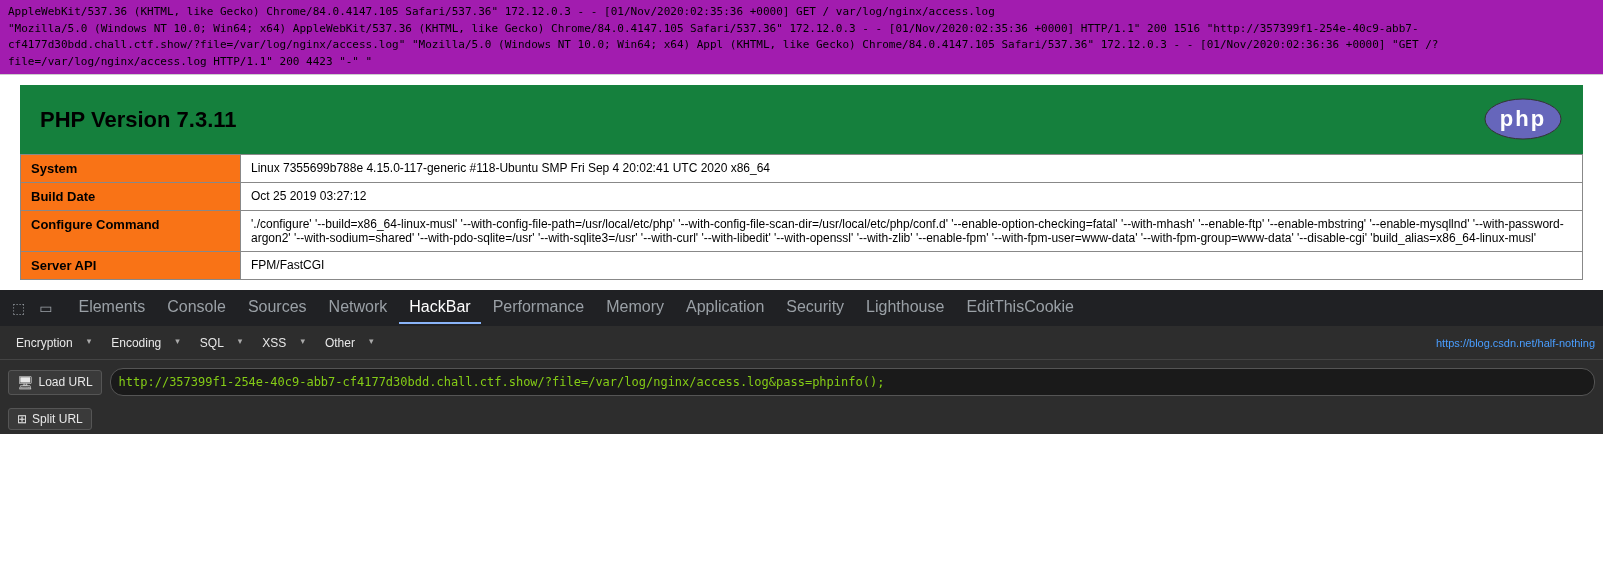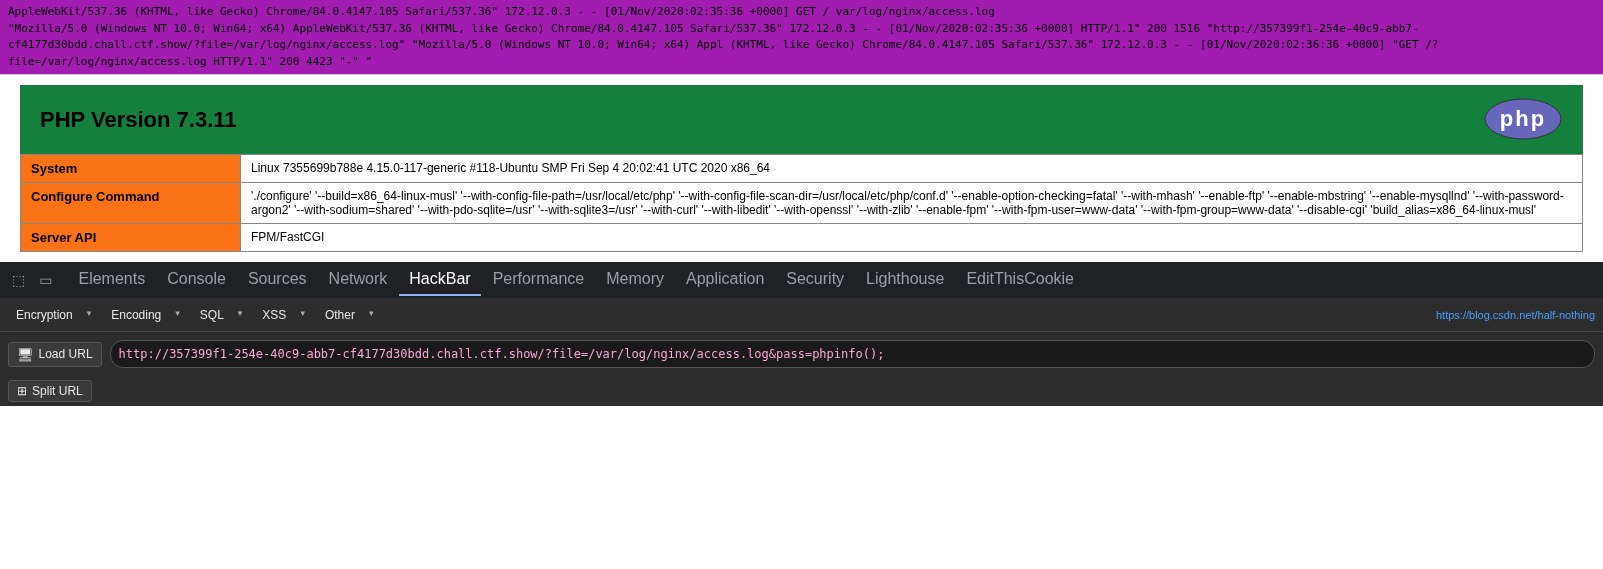--- a/index.html
+++ b/index.html
@@ -157,21 +157,21 @@
       border-radius: 3px;
       padding: 4px 8px;
       white-space: nowrap;
       min-width: 90px;
     }
 
     .url-input {
       flex: 1;
       background: #1a1a1a;
       border: 1px solid #555;
-      color: #f9a8d4;
+      color: #84cc16;
       font-size: 12px;
       padding: 4px 8px;
       border-radius: 13px;
       font-family: monospace;
       height: 28px;
     }
 
     .split-url-area {
       background: #2d2d2d;
       padding: 2px 8px;
@@ -219,20 +219,24 @@
       <ellipse cx="40" cy="22" rx="38" ry="20" fill="#6666bb" stroke="#333" stroke-width="1"></ellipse>
       <text x="40" y="29" text-anchor="middle" font-size="22" font-weight="bold" font-family="Arial" fill="#fff" letter-spacing="2">php</text>
     </svg>
   </div>
 
   <table class="php-table">
     <tbody>
         <tr>
       <td>System</td>
       <td>Linux 7355699b788e 4.15.0-117-generic #118-Ubuntu SMP Fri Sep 4 20:02:41 UTC 2020 x86_64</td>
+    </tr>
+    <tr>
+      <td>Build Date</td>
+      <td>Oct 25 2019 03:27:12</td>
     </tr>
     <tr>
       <td>Configure Command</td>
       <td>'./configure' '--build=x86_64-linux-musl' '--with-config-file-path=/usr/local/etc/php' '--with-config-file-scan-dir=/usr/local/etc/php/conf.d' '--enable-option-checking=fatal' '--with-mhash' '--enable-ftp' '--enable-mbstring' '--enable-mysqllnd' '--with-password-argon2' '--with-sodium=shared' '--with-pdo-sqlite=/usr' '--with-sqlite3=/usr' '--with-curl' '--with-libedit' '--with-openssl' '--with-zlib' '--enable-fpm' '--with-fpm-user=www-data' '--with-fpm-group=www-data' '--disable-cgi' 'build_alias=x86_64-linux-musl'</td>
     </tr>
     <tr>
       <td>Server API</td>
       <td>FPM/FastCGI</td>
     </tr>
   </tbody>

